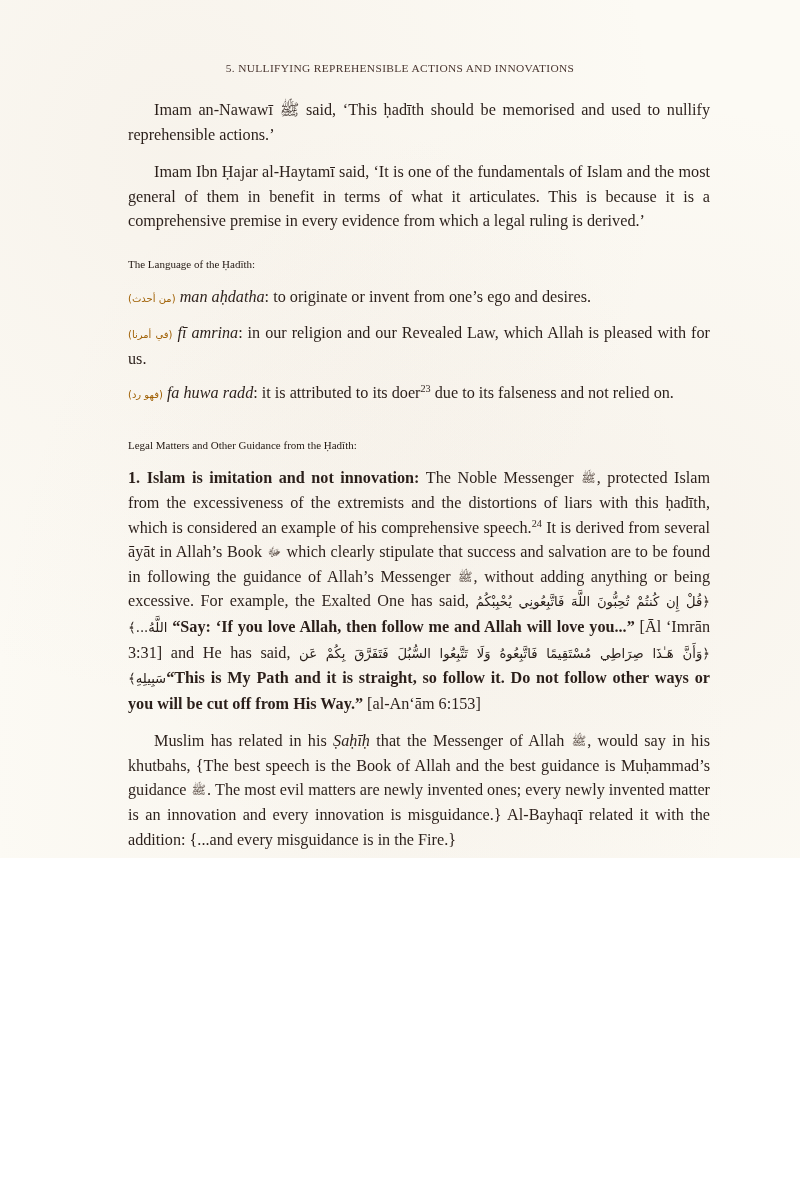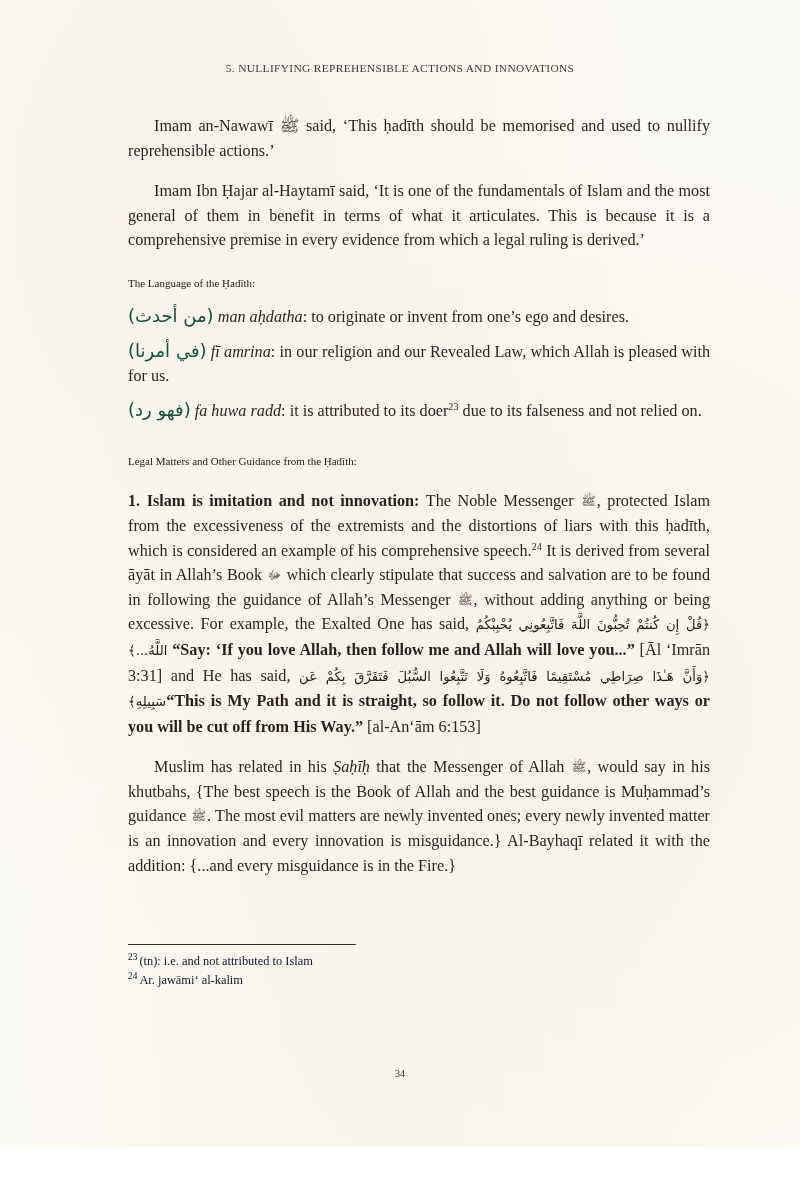--- a/index.html
+++ b/index.html
@@ -3,21 +3,21 @@
 <meta charset="utf-8">
 <style>
   html, body {
     margin: 0;
     padding: 0;
     background: #ffffff;
   }
   .page {
     position: relative;
     width: 800px;
-    height: 1147px;
+    height: 858px;
     background: #fcfaf4;
     overflow: hidden;
     font-family: "Liberation Serif", "DejaVu Serif", serif;
     color: #2b1f1a;
     box-sizing: border-box;
   }
   
   .page::before {
     content: "";
     position: absolute;
@@ -50,21 +50,21 @@
   }
 
   .body-block {
     position: absolute;
     left: 128px;
     top: 98px;
     width: 582px;
   }
 
   p.para {
-    margin: 16px 0 13px 0;
+    margin: 0 0 13px 0;
     font-size: 16.2px;
     line-height: 24.6px;
     text-align: justify;
     text-justify: inter-word;
     color: #2b1f1a;
   }
   p.para.indent { text-indent: 26px; }
 
   h3.section-head {
     margin: 18px 0 9px 0;
@@ -77,24 +77,24 @@
 
   .gloss {
     margin: 0 0 9px 0;
     font-size: 16.2px;
     line-height: 24.6px;
     text-align: justify;
     color: #2b1f1a;
   }
   .ar {
     font-family: "DejaVu Sans", sans-serif;
-    font-size: 18px;
+    font-size: 10px;
     direction: rtl;
     unicode-bidi: isolate;
-    color: #14532d;
+    color: #a16207;
   }
   .ar-verse {
     font-family: "DejaVu Sans", sans-serif;
     font-size: 13.2px;
     direction: rtl;
     unicode-bidi: isolate;
     color: #241a15;
     letter-spacing: 0.2px;
   }
   .translit { font-style: italic; }

